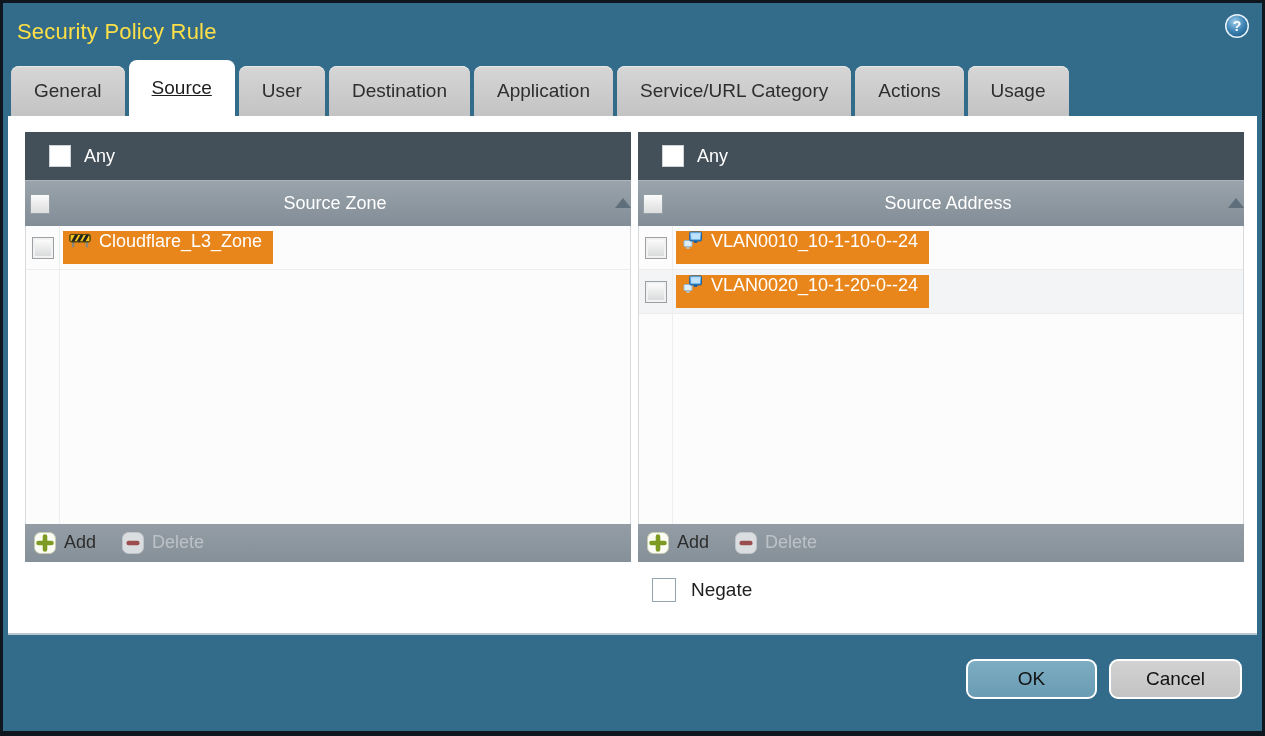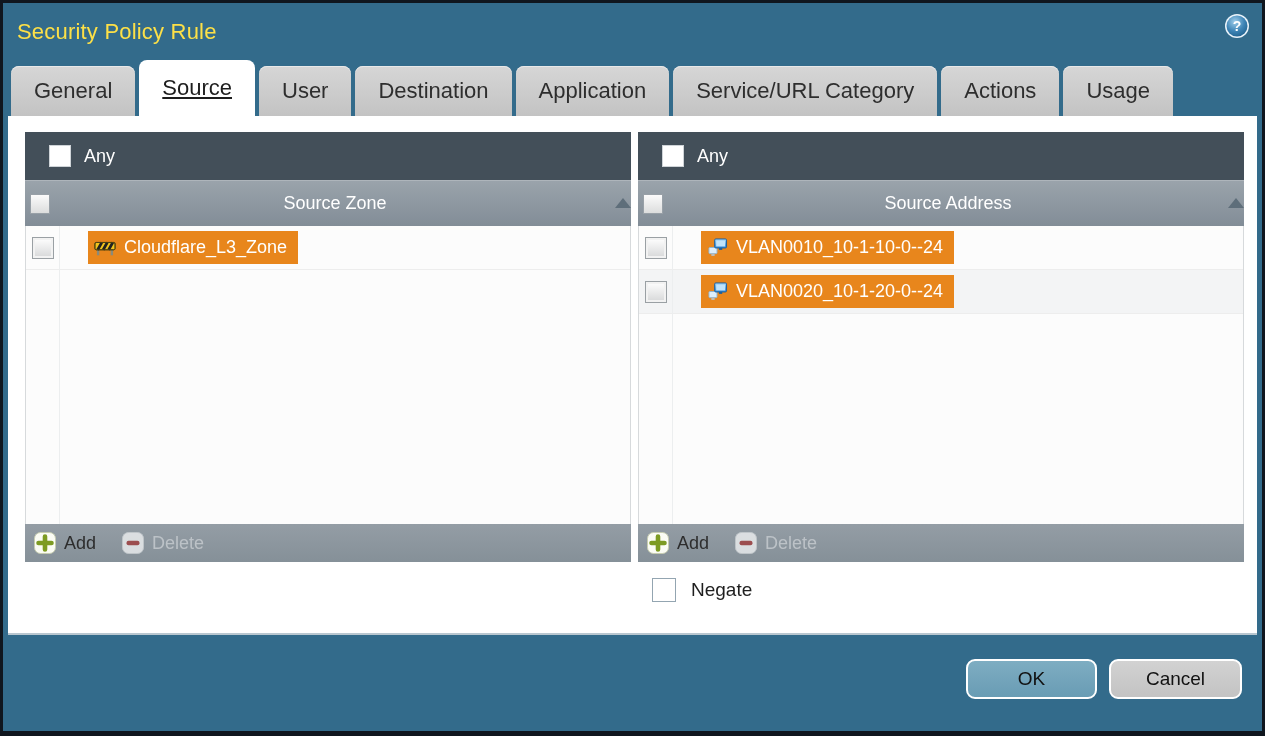--- a/index.html
+++ b/index.html
@@ -36,21 +36,21 @@
     display:flex; align-items:flex-end;
     padding:0 0 0 8px;
   }
   .tab {
     height:50px; margin-right:4px;
     padding:12px 23px;
     display:flex; align-items:center;
     background:linear-gradient(#d6d6d6,#c3c3c3);
     border-radius:8px 8px 0 0;
     box-shadow:inset 0 1px 0 #e8e8e8;
-    color:#2e2e2e; font-size:22px;
+    color:#2e2e2e; font-size:19px;
     cursor:pointer; white-space:nowrap;
   }
   .tab.active {
     height:56px;
     background:#ffffff;
     box-shadow:none;
     color:#1d1d1d;
     text-decoration:underline;
   }
 
@@ -109,39 +109,39 @@
   }
   .row {
     height:44px;
     display:flex; align-items:center;
     border-bottom:1px solid #ededed;
   }
   .row.alt { background:#f3f4f5; }
   .row .cb-cell { width:33px; display:flex; justify-content:center; flex:0 0 33px; }
 
   .tag {
-    margin-left:29px;
+    margin-left:4px;
     height:33px;
-    display:inline-flex; align-items:center;
+    display:inline-flex; align-items:flex-start;
     background:#e8861c;
     color:#ffffff; font-size:18px;
     padding:0 11px 0 6px;
     gap:8px;
     cursor:pointer;
   }
   .tag svg { flex:0 0 auto; }
 
   .panel-toolbar {
     flex:0 0 38px;
     background:linear-gradient(#949da5,#859098);
     display:flex; align-items:center;
     padding-left:9px; gap:26px;
   }
   .tb-btn {
-    display:inline-flex; align-items:center; gap:8px;
+    display:inline-flex; gap:8px;
     background:none; border:none; cursor:pointer;
     font-family:inherit; font-size:18px; color:#2d2d2d;
   }
   .tb-btn.disabled { cursor:default; }
   .tb-btn.disabled .tb-label { color:#bcc2c7; }
 
   
   .cb { display:inline-block; flex:0 0 auto; cursor:pointer; }
   .cb-any {
     width:22px; height:22px;

